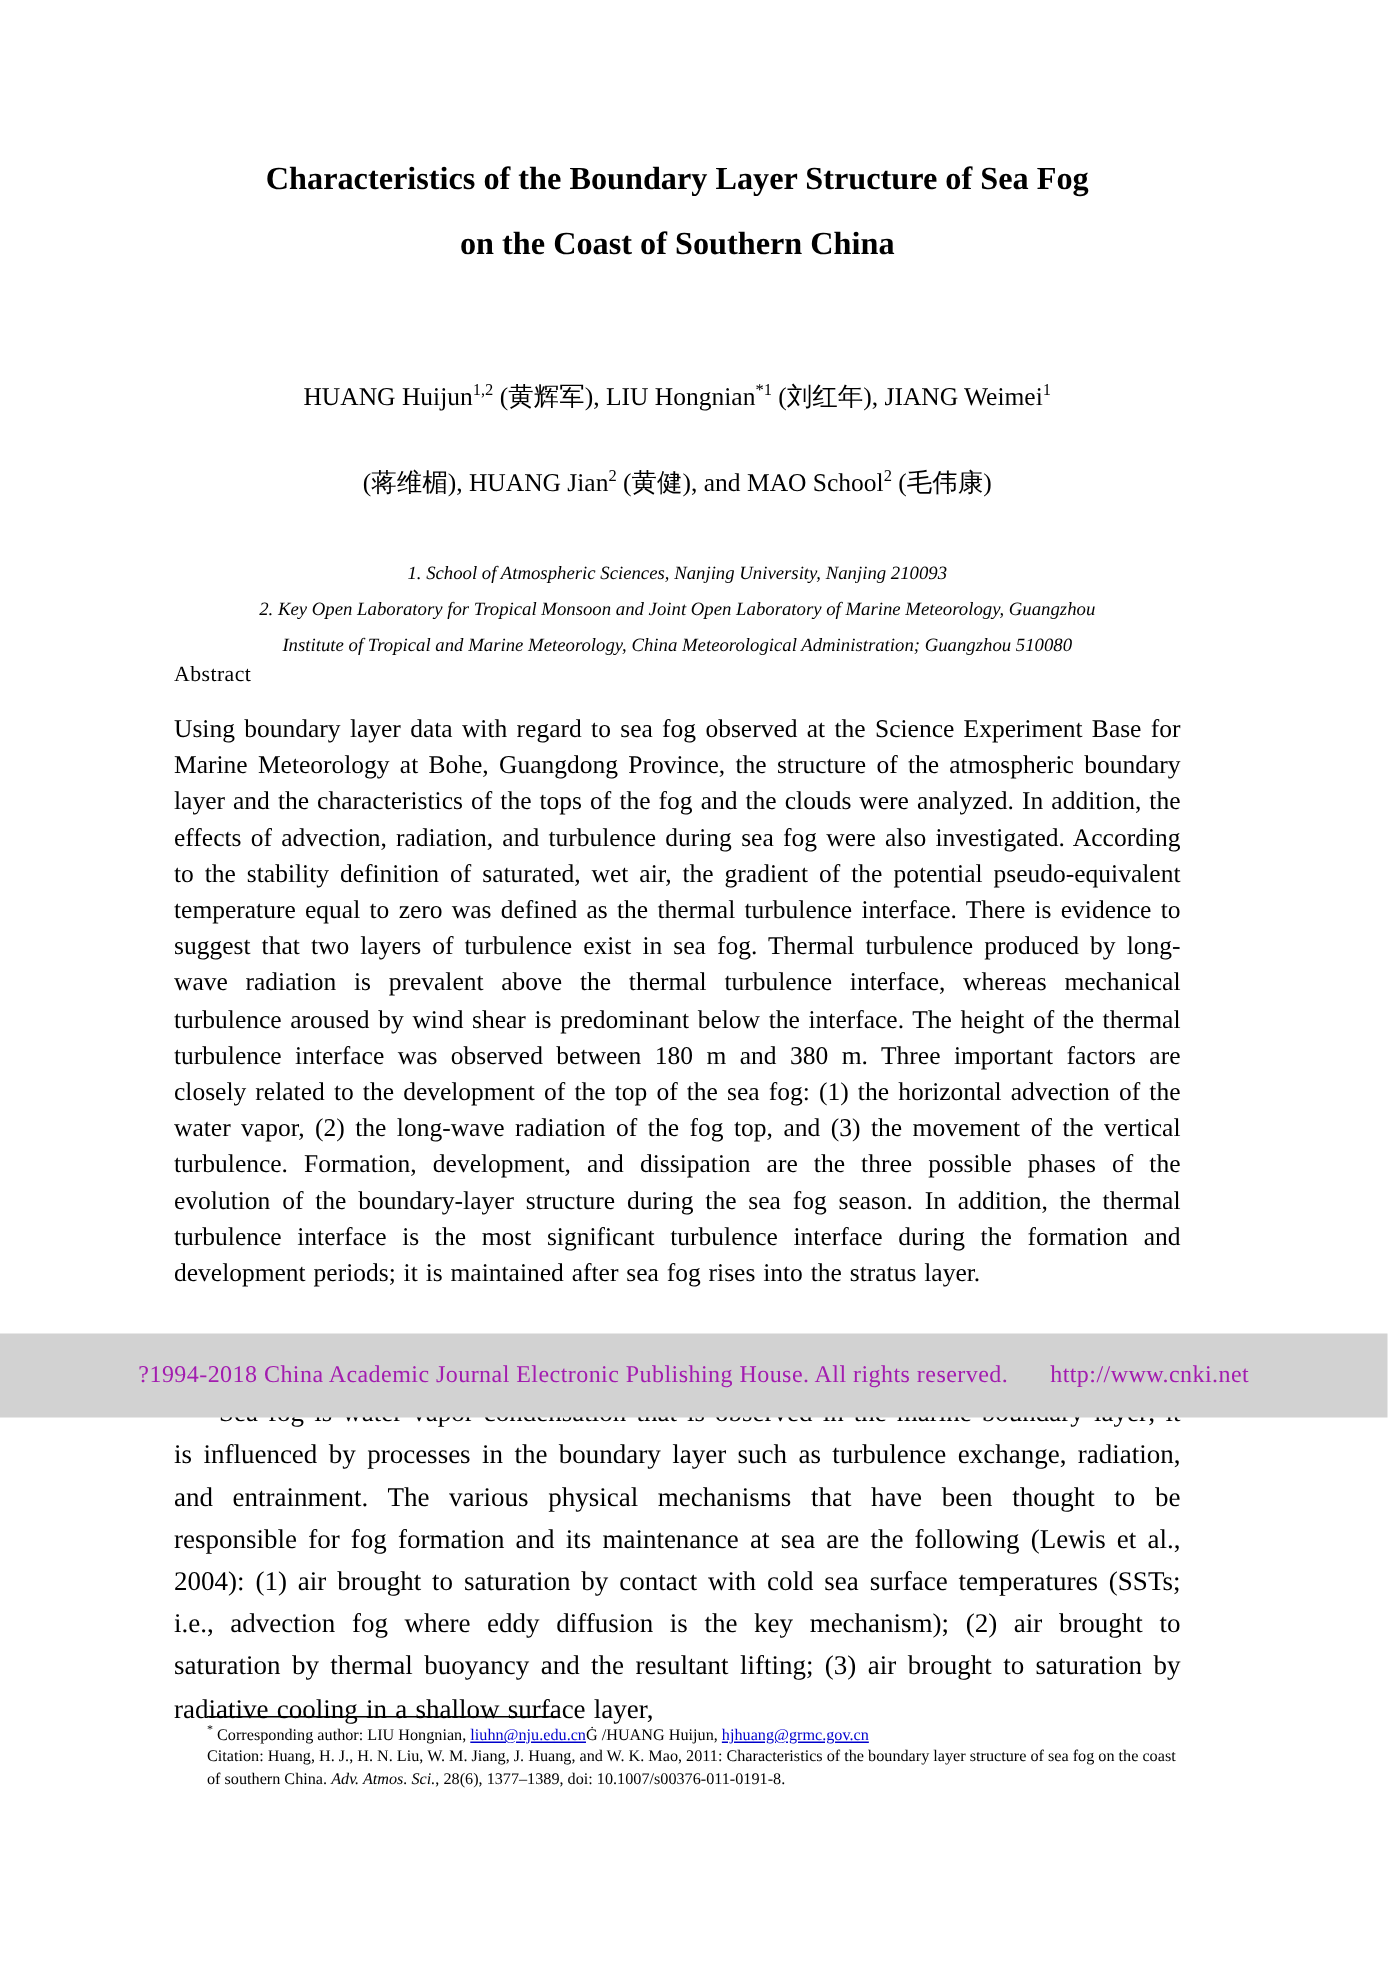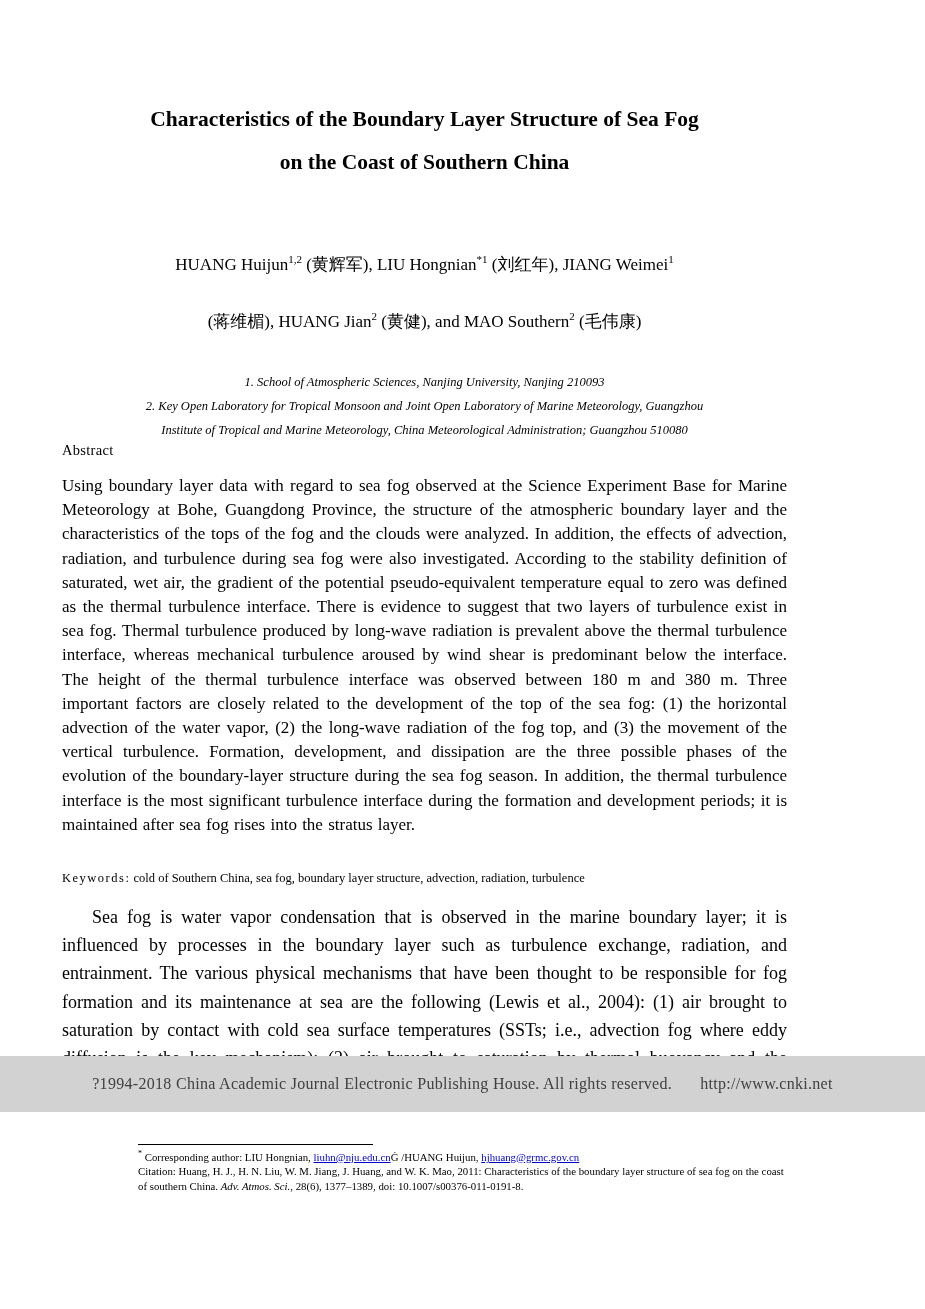--- a/index.html
+++ b/index.html
@@ -7,22 +7,22 @@
   body {
     position: relative;
     background: #ffffff;
     font-family: "Liberation Serif", "DejaVu Serif", serif;
     color: #000000;
     overflow: hidden;
   }
   .page {
     position: relative;
     width: 925px;
-    height: 1112px;
-    padding: 98px 138px 0 62px;
+    height: 945px;
+    padding: 98px 138px 0 116px;
   }
   .title {
     text-align: center;
     font-size: 21.5px;
     font-weight: bold;
     line-height: 43px;
   }
   .authors {
     margin-top: 52px;
     text-align: center;
@@ -98,38 +98,38 @@
     bottom: 0;
     width: 925px;
     height: 56px;
     background: #d2d2d2;
     display: flex;
     align-items: center;
     justify-content: center;
   }
   .footer-bar .footer-text {
     font-size: 16px;
-    color: #404040;
+    color: #a21caf;
     letter-spacing: 0.3px;
   }
   .footer-bar .footer-url { margin-left: 28px; }
 </style>
 </head>
 <body>
 
 <div class="page">
 
   <div class="title">
     <div>Characteristics of the Boundary Layer Structure of Sea Fog</div>
     <div>on the Coast of Southern China</div>
   </div>
 
   <div class="authors">
     <div><span>HUANG Huijun</span><sup>1,2</sup><span> (黄辉军), LIU Hongnian</span><sup>*1</sup><span> (刘红年), JIANG Weimei</span><sup>1</sup></div>
-    <div><span>(蒋维楣), HUANG Jian</span><sup>2</sup><span> (黄健), and MAO Southern</span><sup>2</sup><span> (毛伟康)</span></div>
+    <div><span>(蒋维楣), HUANG Jian</span><sup>2</sup><span> (黄健), and MAO School</span><sup>2</sup><span> (毛伟康)</span></div>
   </div>
 
   <div class="affiliations">
     <div>1. School of Atmospheric Sciences, Nanjing University, Nanjing 210093</div>
     <div>2. Key Open Laboratory for Tropical Monsoon and Joint Open Laboratory of Marine Meteorology, Guangzhou</div>
     <div>Institute of Tropical and Marine Meteorology, China Meteorological Administration; Guangzhou 510080</div>
   </div>
 
   <div class="abstract-heading">Abstract</div>
 

